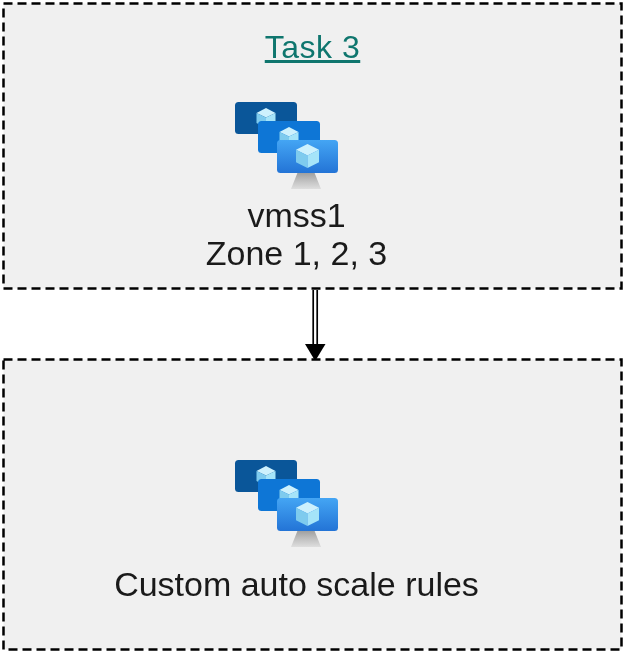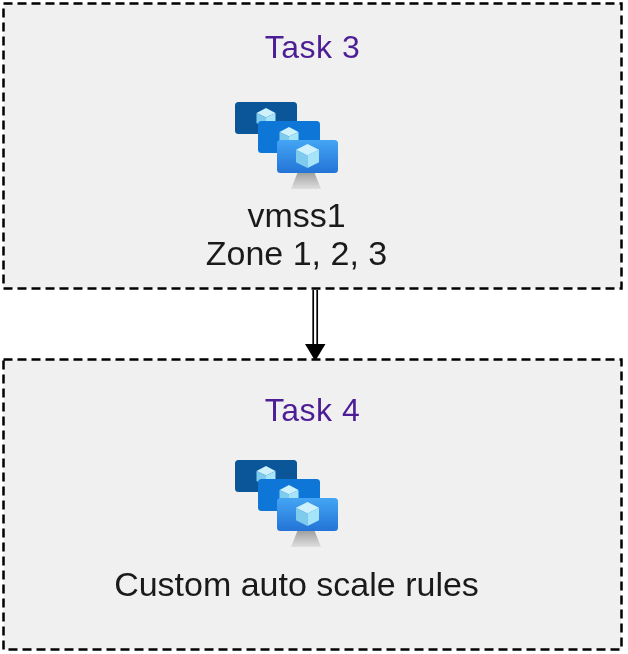--- a/index.html
+++ b/index.html
@@ -31,22 +31,23 @@
   #box-task3 { top: 2px;   height: 288px; }
   #box-task4 { top: 358px; height: 293px; }
 
   .box-title {
     position: absolute;
     left: 0;
     width: 100%;
     text-align: center;
     font-size: 32px;
     line-height: 40px;
-    color: #4c1d95;
+    color: #0f766e;
     letter-spacing: 0.5px;
+    text-decoration: underline;
   }
   #box-task3 .box-title { top: 25px; }
   #box-task4 .box-title { top: 32px; }
 
   .vmss-icon {
     position: absolute;
     left: 231px;
     width: 105px;
     height: 91px;
   }
@@ -130,21 +131,20 @@
   <svg class="flow-arrow" viewBox="0 0 27 72">
     <line x1="11.2" y1="0" x2="11.2" y2="56" stroke="#000000" stroke-width="1.7"></line>
     <line x1="15.2" y1="0" x2="15.2" y2="56" stroke="#000000" stroke-width="1.7"></line>
     <polygon points="3,54 23.5,54 13.2,71" fill="#000000"></polygon>
   </svg>
 
   <section class="task-box" id="box-task4">
     <svg class="border-svg" viewBox="0 0 621 293">
       <rect x="1.5" y="1.5" width="618" height="290" fill="#F0F0F0" stroke="#000000" stroke-width="2.5" stroke-dasharray="9 5"></rect>
     </svg>
-    <div class="box-title">Task 4</div>
     <svg class="vmss-icon" viewBox="0 0 105 91">
       <use href="#vmss-symbol"></use>
     </svg>
     <div class="box-caption">
       <div>Custom auto scale rules</div>
     </div>
   </section>
 
 </div>
 

